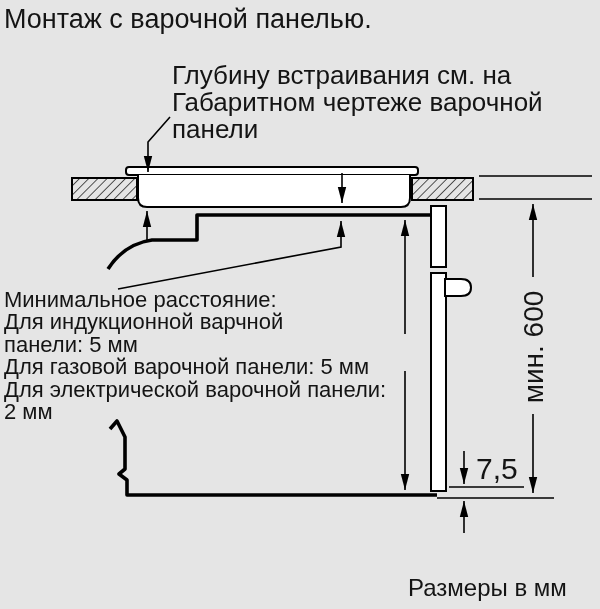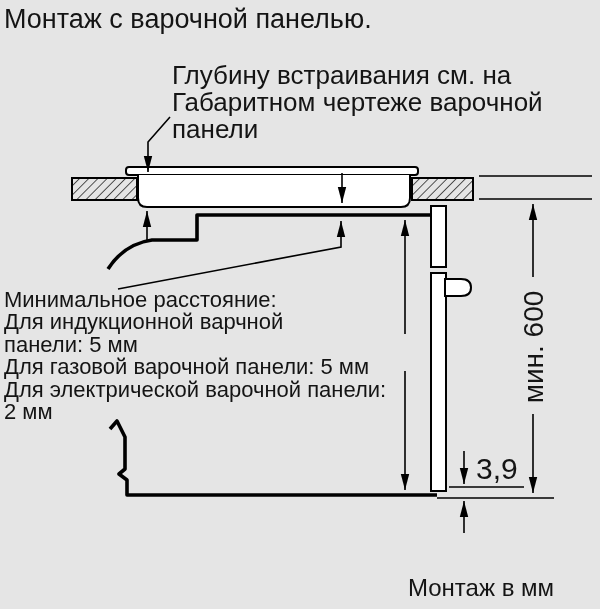--- a/index.html
+++ b/index.html
@@ -78,16 +78,16 @@
   <div class="txt" id="depth-note">Глубину встраивания см. на
 Габаритном чертеже варочной
 панели</div>
   <div class="txt" id="min-note">Минимальное расстояние:
 Для индукционной варчной
 панели: 5 мм
 Для газовой варочной панели: 5 мм
 Для электрической варочной панели:
 2 мм</div>
   <div class="txt" id="dim-600">мин. 600</div>
-  <div class="txt" id="dim-75">3,9</div>
-  <div class="txt" id="units-note">Монтаж в мм</div>
+  <div class="txt" id="dim-75">7,5</div>
+  <div class="txt" id="units-note">Размеры в мм</div>
 
 </div>
 
 </body></html>

